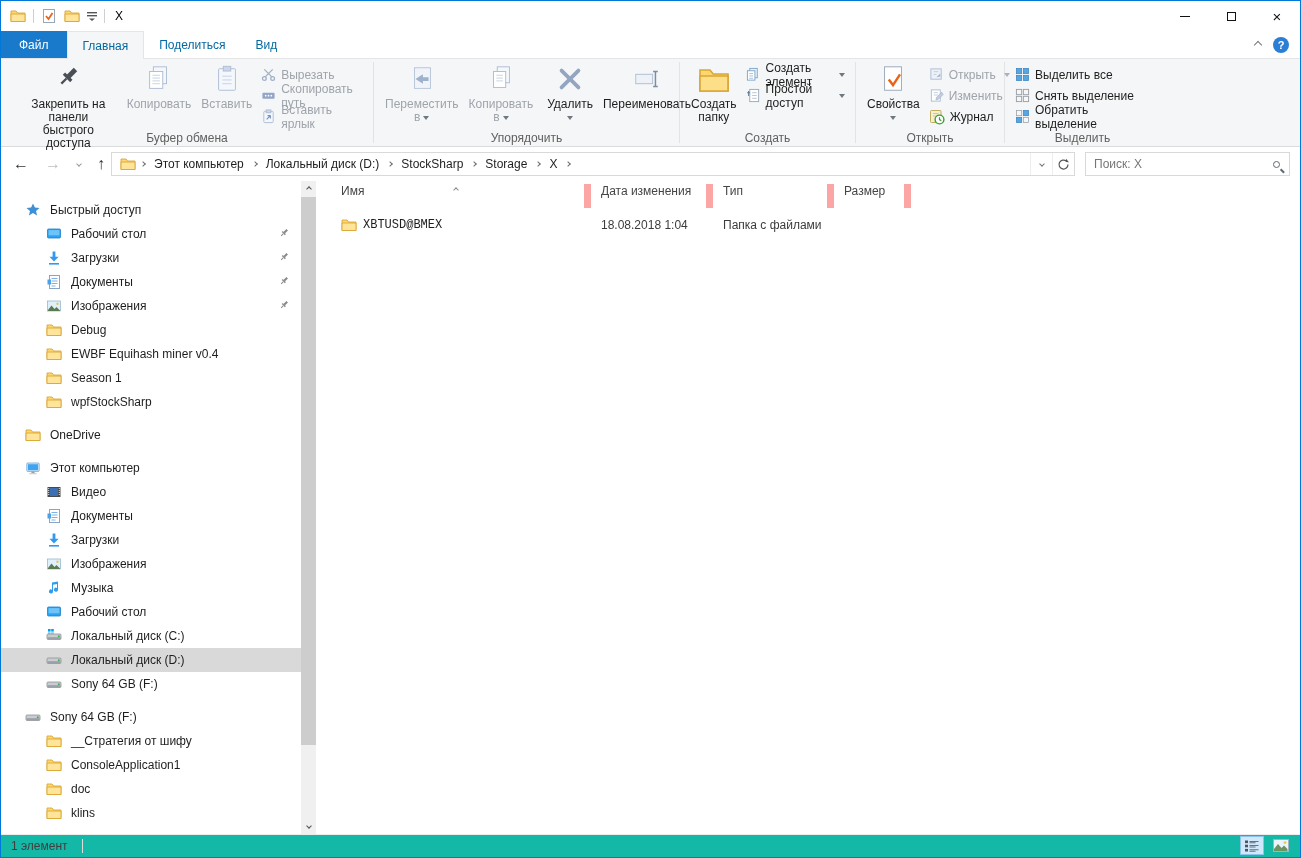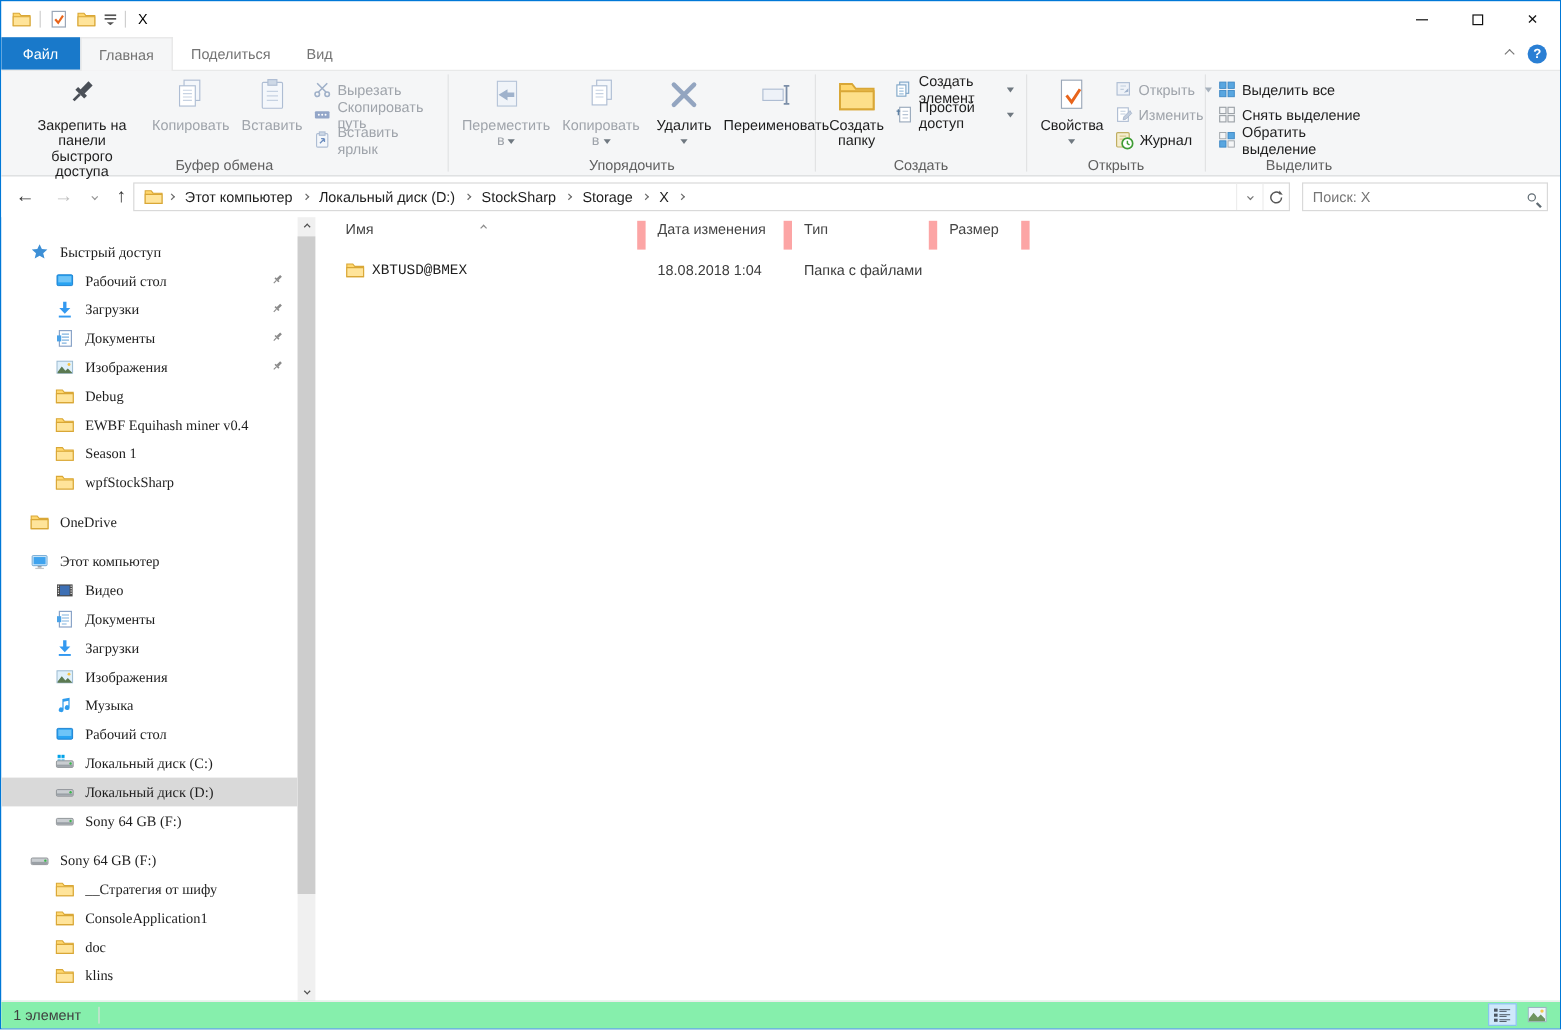--- a/index.html
+++ b/index.html
@@ -14,21 +14,21 @@
   .qat svg{display:block;}
   .qat-dd{display:flex;align-items:center;gap:2px;}
   .win-title{margin-left:10px;font-size:12px;color:#000;}
   .wincontrols{margin-left:auto;display:flex;height:30px;}
   .wc{width:46px;height:30px;display:flex;align-items:center;justify-content:center;color:#111;}
   .wc-min-bar{display:block;width:10px;height:1px;background:#111;}
   .wc-max-box{display:block;width:9px;height:9px;border:1px solid #111;}
   .wc-close-x{font-size:15px;line-height:1;}
   
   .tabrow{height:27px;display:flex;align-items:stretch;background:#fff;flex:0 0 auto;position:relative;z-index:3;}
-  .tab{padding:0 15px;display:flex;align-items:center;color:#737373;}
+  .tab{padding:0 15px;display:flex;align-items:center;color:#0369a1;}
   .tab.file{background:#1979ca;color:#fff;padding:0 18px;}
   .tab.active{background:#f5f6f7;border:1px solid #e5e5e5;border-bottom:none;margin-bottom:-1px;}
   .tabrow-right{margin-left:auto;display:flex;align-items:center;gap:12px;padding-right:11px;}
   .helpdot{width:16px;height:16px;border-radius:50%;background:#2a7fd4;color:#fff;display:flex;align-items:center;justify-content:center;font-size:11px;font-weight:bold;}
   
   .ribbon{height:89px;background:#f5f6f7;border-top:1px solid #e5e5e5;border-bottom:1px solid #dadbdc;
     display:flex;flex:0 0 auto;position:relative;}
   .group{position:relative;display:flex;align-items:flex-start;padding:2px 6px 15px 6px;}
   .grouplabel{position:absolute;bottom:1px;left:0;right:0;text-align:center;color:#606060;}
   .gsep{width:1px;background:#e2e3e4;margin:3px 0;}
@@ -54,21 +54,21 @@
   .crumbchv{display:flex;align-items:center;height:100%;padding:0 3px;}
   .ab-right{margin-left:auto;display:flex;align-items:center;height:100%;}
   .ab-btn{width:22px;height:100%;display:flex;align-items:center;justify-content:center;border-left:1px solid #ededed;}
   .searchbox{width:205px;height:24px;border:1px solid #d9d9d9;display:flex;align-items:center;padding:0 6px;margin-right:10px;background:#fff;}
   .searchbox input{border:none;outline:none;flex:1;font:inherit;color:#444;background:transparent;}
   .searchbox input::placeholder{color:#767676;opacity:1;}
   .mag{width:7px;height:7px;border:1.6px solid #5f6a72;border-radius:50%;position:relative;margin-right:3px;}
   .mag::after{content:"";position:absolute;width:5px;height:1.6px;background:#5f6a72;transform:rotate(45deg);left:6px;top:8px;}
   
   .main{flex:1;display:flex;min-height:0;}
-  .sidebar{width:247px;overflow:hidden;position:relative;font-family:Liberation Serif, serif;}
+  .sidebar{width:300px;overflow:hidden;position:relative;}
   .tree{padding-top:17px;}
   .trow{height:24px;display:flex;align-items:center;position:relative;white-space:nowrap;}
   .trow.lvl0{padding-left:24px;} .trow.lvl1{padding-left:45px;}
   .trow.gap{margin-top:9px;}
   .trow.sel{background:#d9d9d9;}
   .trow .ticon{width:16px;height:16px;margin-right:9px;flex:0 0 16px;display:flex;align-items:center;justify-content:center;}
   .trow .pin{position:absolute;right:11px;top:5px;}
   .sbar{width:15px;background:#f0f0f0;position:relative;flex:0 0 15px;}
   .sbar .thumb{position:absolute;left:0;right:0;top:16px;height:548px;background:#cdcdcd;}
   .sbar .arr{position:absolute;left:0;right:0;height:16px;display:flex;align-items:center;justify-content:center;}
@@ -79,21 +79,21 @@
   .hcell{display:flex;align-items:flex-start;padding-left:10px;border-right:7px solid #fca5a5;}
   .h-name{width:260px;} .h-date{width:122px;} .h-type{width:121px;} .h-size{width:77px;}
   .sortchv{position:absolute;left:138px;top:0px;}
   .frow{position:absolute;top:33px;left:15px;height:22px;display:flex;align-items:center;}
   .fcell{display:flex;align-items:center;}
   .fc-name{width:260px;padding-left:10px;gap:6px;color:#1e1e1e;font-family:Liberation Mono, monospace;}
   .fc-date{width:122px;padding-left:10px;color:#3c3c3c;}
   .fc-type{width:121px;padding-left:10px;color:#3c3c3c;}
   .fc-size{width:77px;padding-left:10px;color:#3c3c3c;}
   
-  .statusbar{height:23px;border-top:1px solid #ececec;display:flex;align-items:center;background:#86efac;flex:0 0 auto;padding-left:10px;color:#3f3f3f;position:relative;}
+  .statusbar{height:23px;border-top:1px solid #ececec;display:flex;align-items:center;background:#14b8a6;flex:0 0 auto;padding-left:10px;color:#3f3f3f;position:relative;}
   .statussep{width:1px;height:14px;background:#dcdcdc;margin-left:14px;}
   .viewbtns{position:absolute;right:7px;top:1px;display:flex;gap:5px;}
   .vbtn{width:24px;height:19px;display:flex;align-items:center;justify-content:center;border:1px solid transparent;}
   .vbtn.sel{background:#cfe8fb;border-color:#88c4ee;}
   svg{display:block;}
 </style>
 </head>
 <body>
 
 <div class="window">

